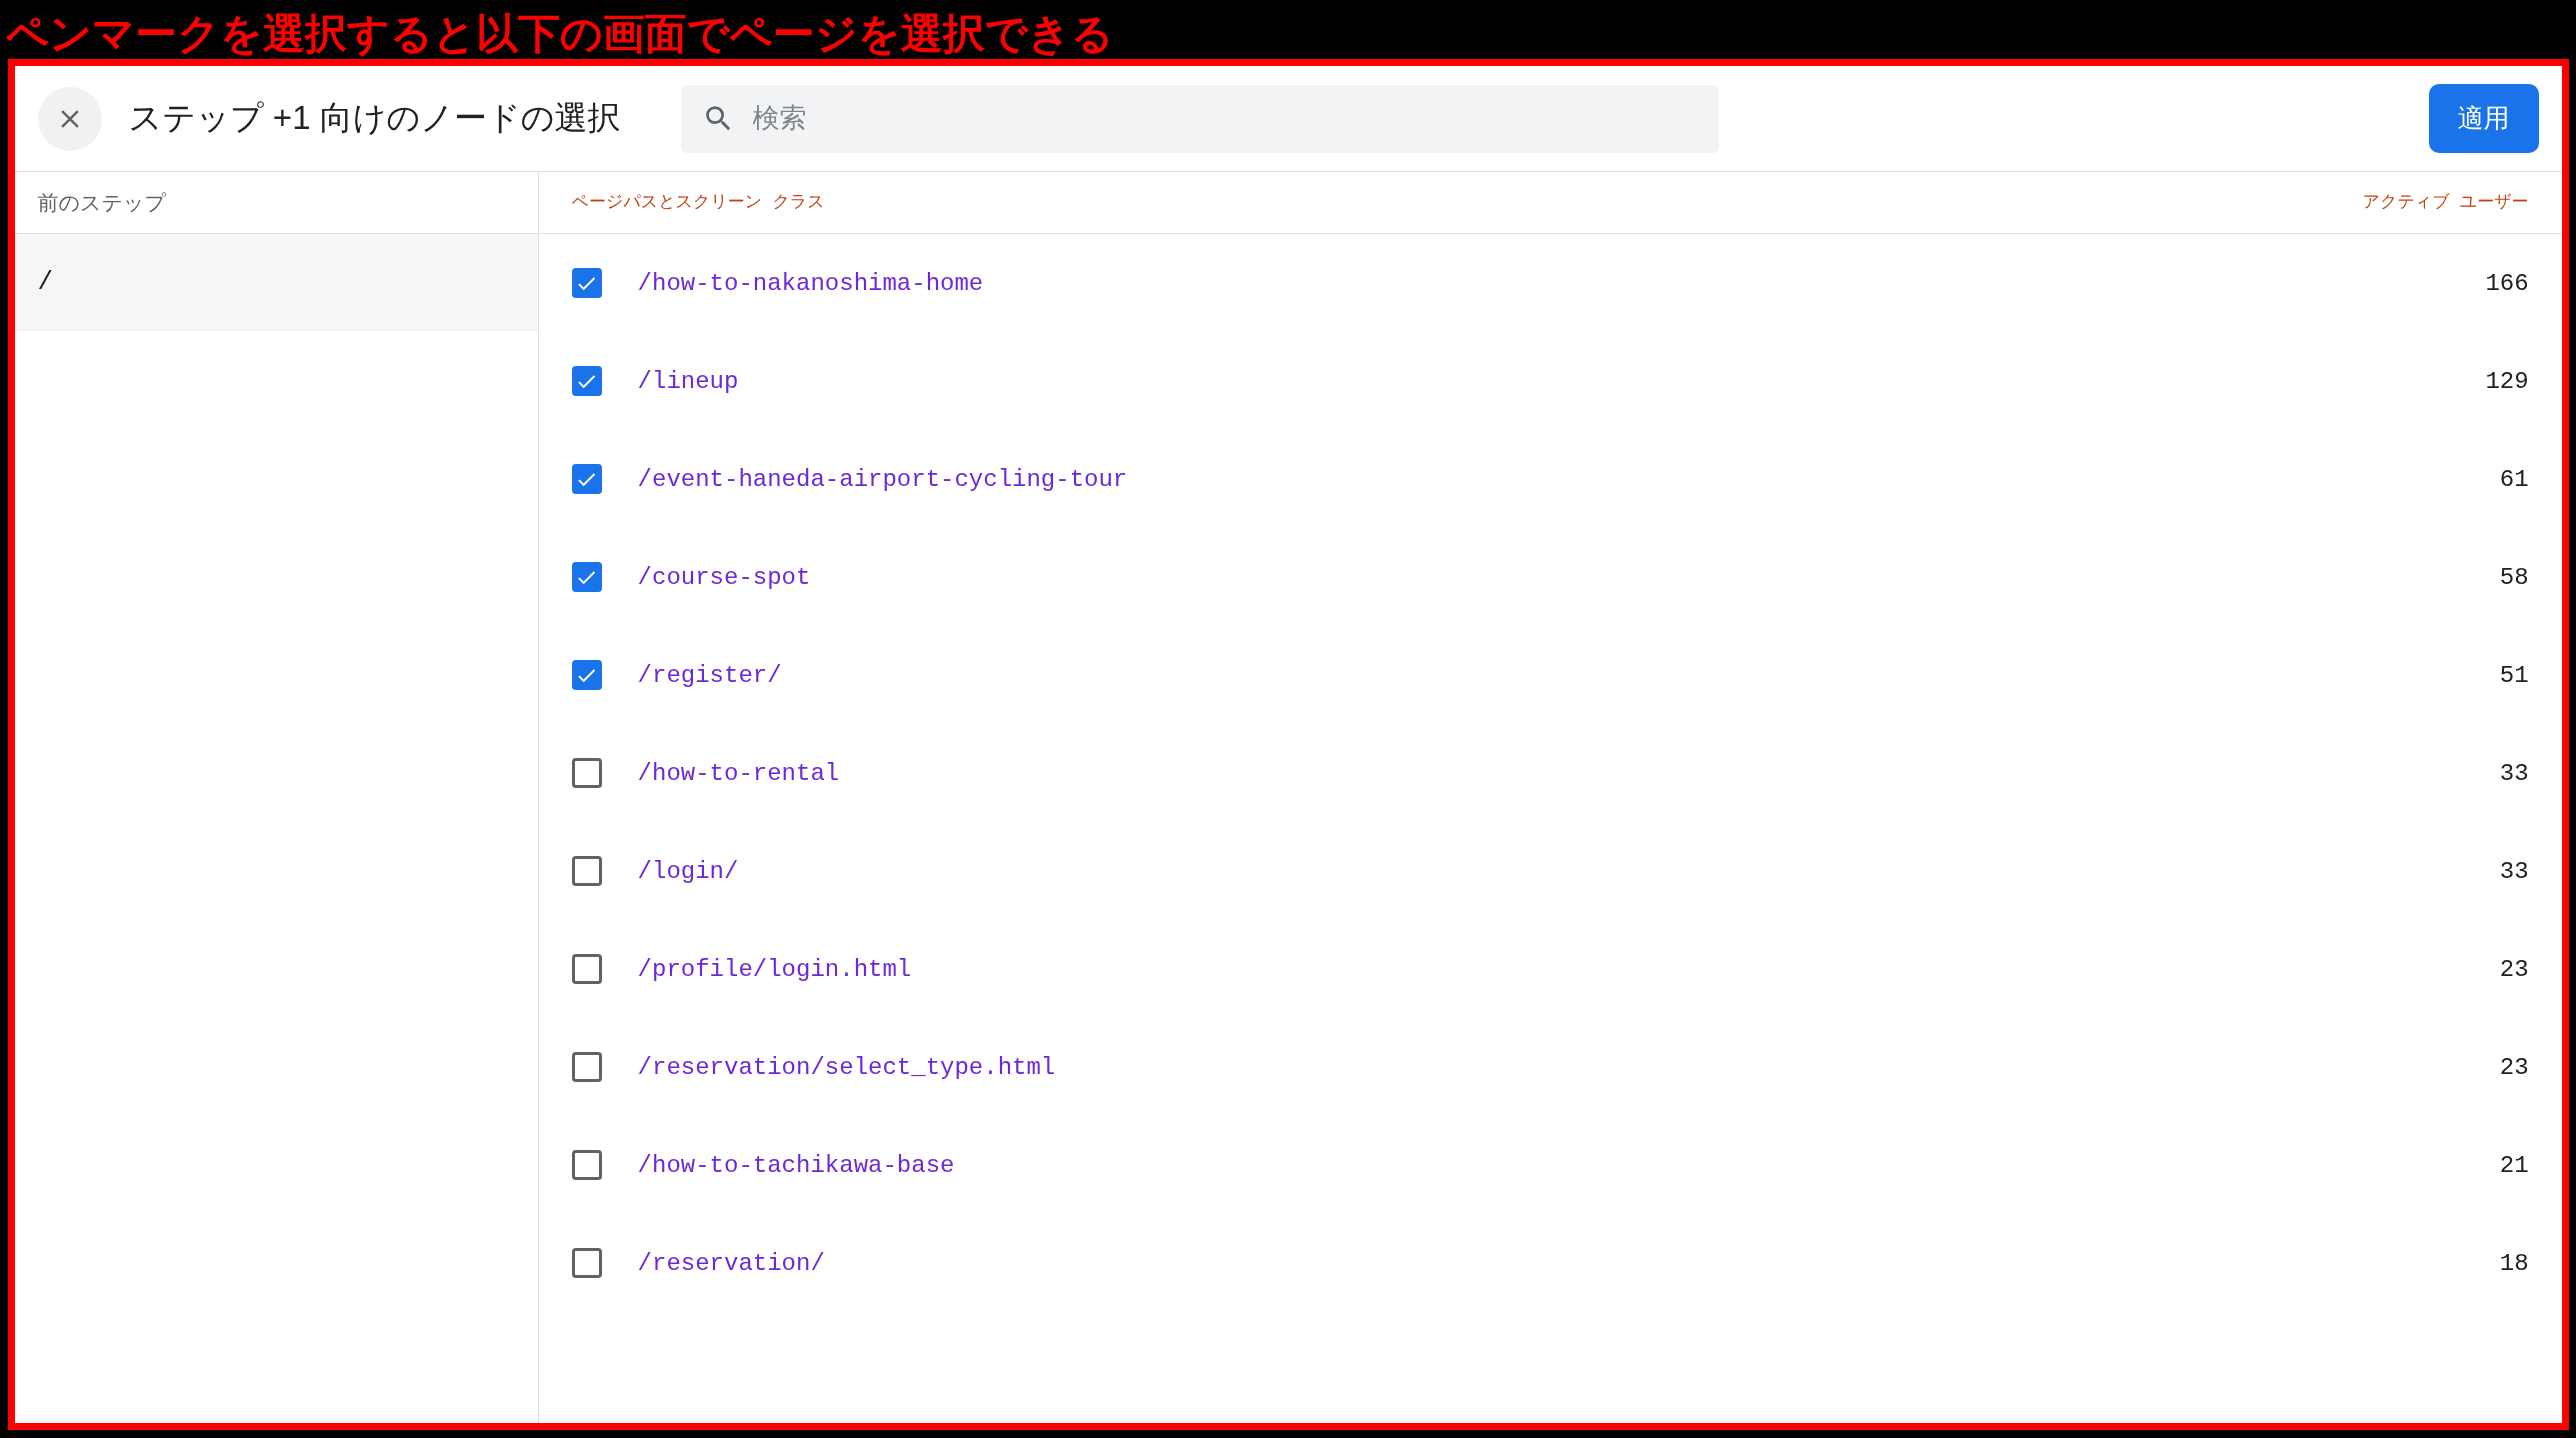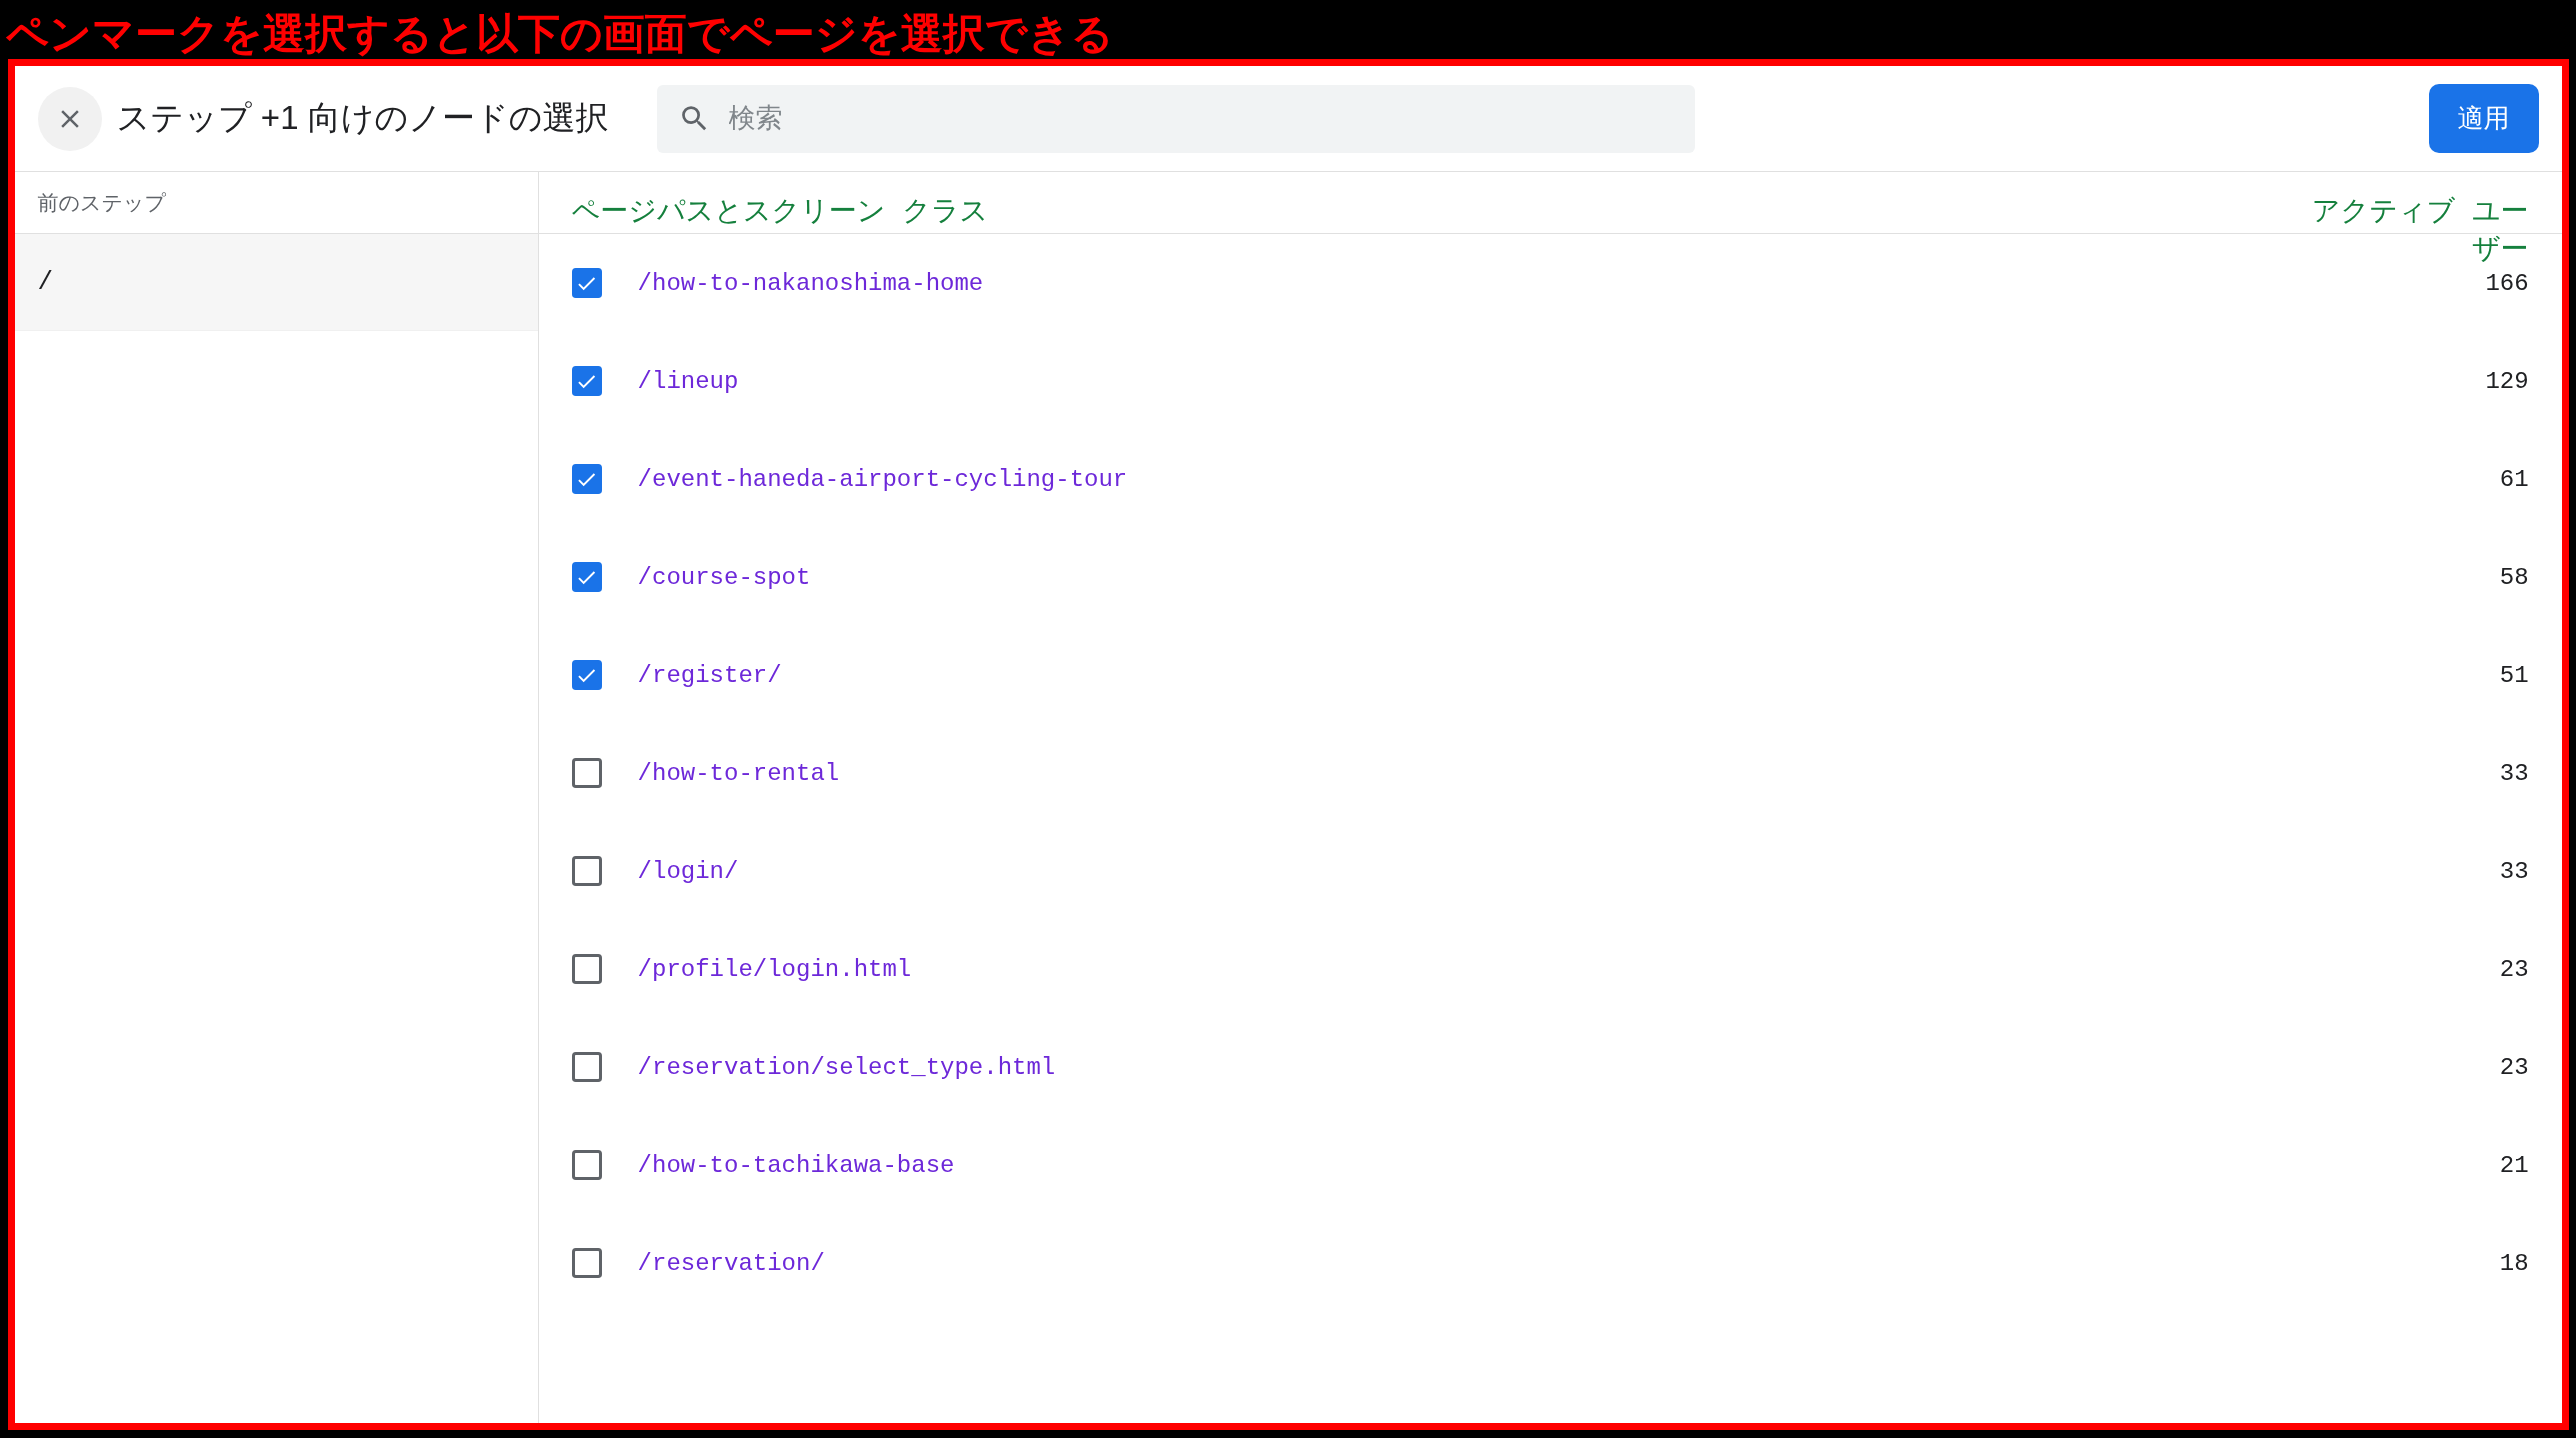--- a/index.html
+++ b/index.html
@@ -31,21 +31,21 @@
       height: 1371px;
       border: 7.6px solid #ff0000;
       background: #fff;
       overflow: hidden;
     }
     .dialog-header {
       display: flex;
       align-items: center;
       height: 106px;
       padding: 0 23px;
-      gap: 15px;
+      gap: 27px;
       border-bottom: 0.8px solid #e0e0e0;
     }
     .close-btn {
       width: 64px;
       height: 64px;
       border-radius: 50%;
       background: #f1f1f1;
       display: flex;
       align-items: center;
       justify-content: center;
@@ -119,23 +119,23 @@
       background: #f6f6f6;
       border-bottom: 0.8px solid #f0f0f0;
     }
     .right-col {
       flex: 1;
       display: flex;
       flex-direction: column;
     }
     .right-head {
       display: flex;
-      align-items: flex-start;
-      font-size: 28px;
-      color: #15803d;
+      align-items: flex-end;
+      font-size: 17px;
+      color: #c2410c;
       padding: 19.7px 33px 19.7px 33px;
       border-bottom: 0.8px solid #e0e0e0;
       height: 62px;
     }
     .right-head .col-path { flex: 1; }
     .right-head .col-users { width: 227px; text-align: right; }
     .rows-scroll {
       overflow-y: auto;
       flex: 1;
     }

